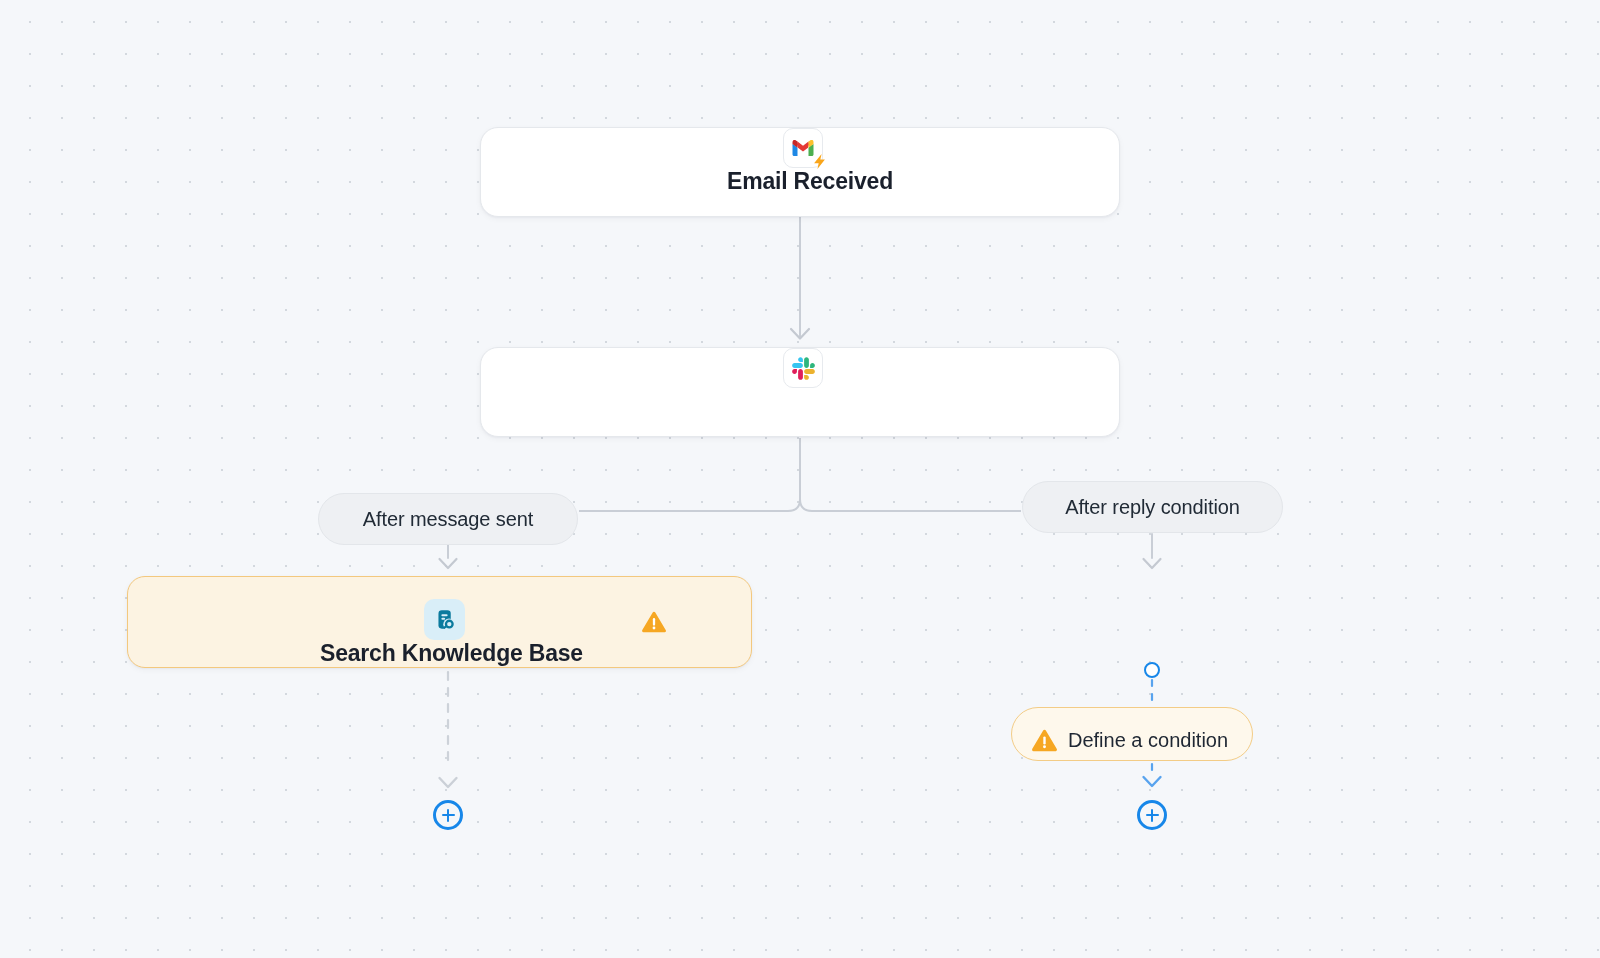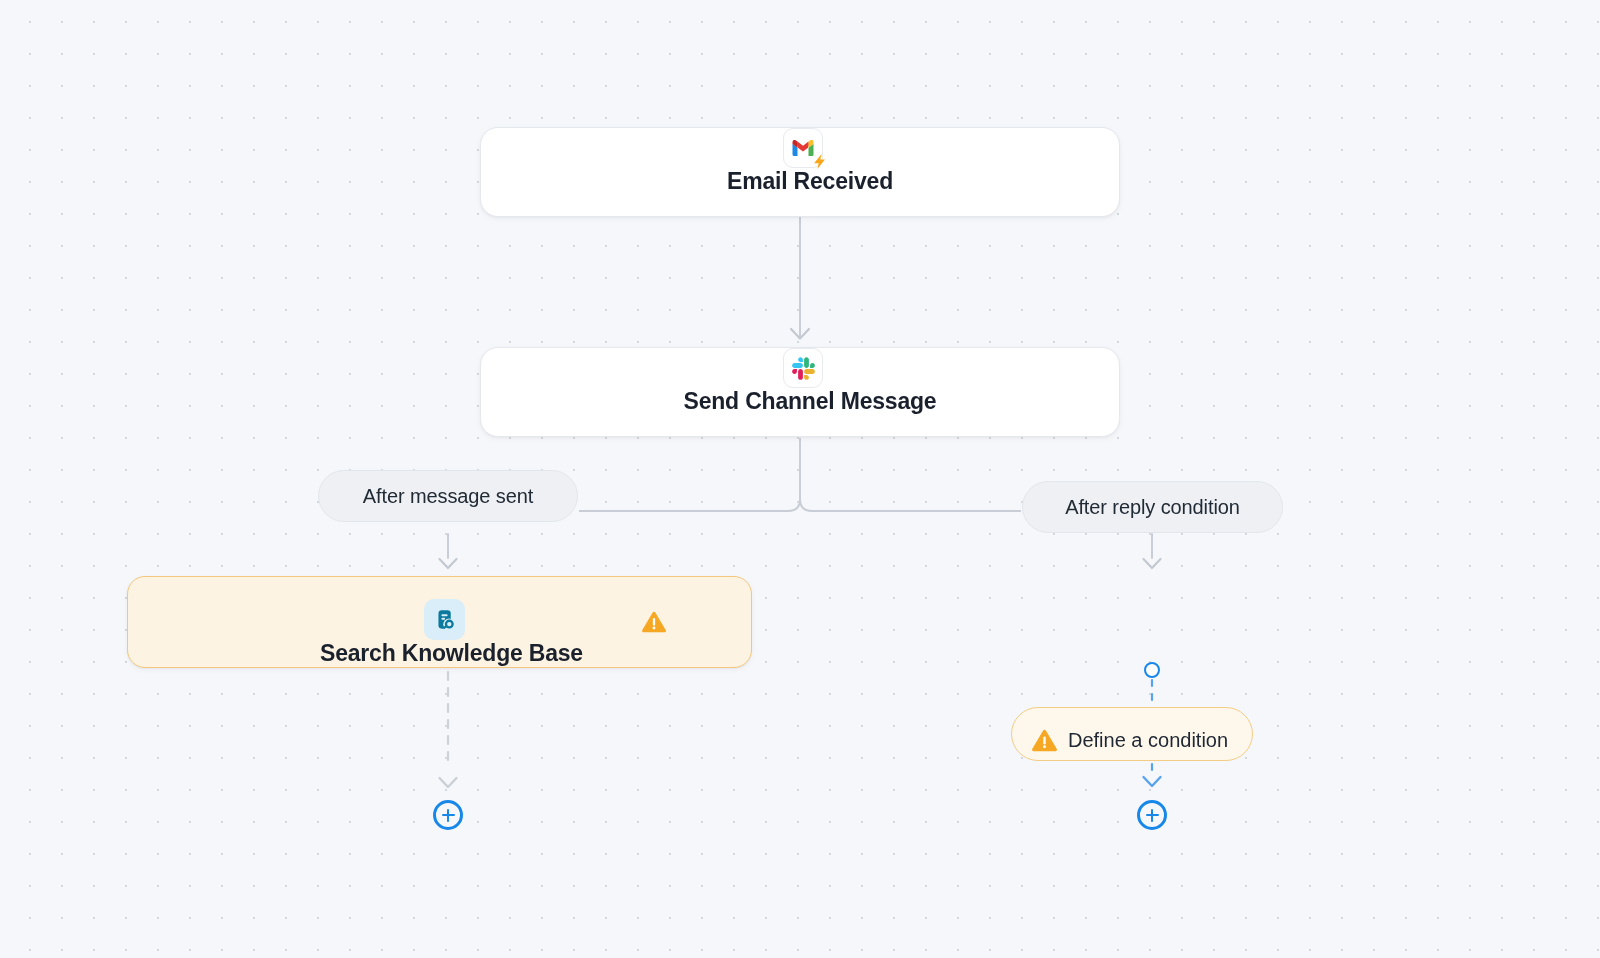--- a/index.html
+++ b/index.html
@@ -114,24 +114,23 @@
 
   <div class="node" style="left:480px;top:347px;width:640px;height:90px;padding-left:20px;">
     <div class="tile tile--app">
       <svg width="23" height="23" viewBox="0 0 127 127">
         <path fill="#E01E5A" d="M27.2 80c0 7.3-5.9 13.2-13.2 13.2C6.7 93.2.8 87.3.8 80c0-7.3 5.9-13.2 13.2-13.2h13.2V80zm6.6 0c0-7.3 5.9-13.2 13.2-13.2 7.3 0 13.2 5.9 13.2 13.2v33c0 7.3-5.9 13.2-13.2 13.2-7.3 0-13.2-5.9-13.2-13.2V80z"></path>
         <path fill="#36C5F0" d="M47 27.2c-7.3 0-13.2-5.9-13.2-13.2C33.8 6.7 39.7.8 47 .8c7.3 0 13.2 5.9 13.2 13.2v13.2H47zm0 6.6c7.3 0 13.2 5.9 13.2 13.2 0 7.3-5.9 13.2-13.2 13.2H14c-7.3 0-13.2-5.9-13.2-13.2 0-7.3 5.9-13.2 13.2-13.2h33z"></path>
         <path fill="#2EB67D" d="M99.9 47c0-7.3 5.9-13.2 13.2-13.2 7.3 0 13.2 5.9 13.2 13.2 0 7.3-5.9 13.2-13.2 13.2H99.9V47zm-6.6 0c0 7.3-5.9 13.2-13.2 13.2-7.3 0-13.2-5.9-13.2-13.2V14C66.9 6.7 72.8.8 80.1.8c7.3 0 13.2 5.9 13.2 13.2v33z"></path>
         <path fill="#ECB22E" d="M80.1 99.9c7.3 0 13.2 5.9 13.2 13.2 0 7.3-5.9 13.2-13.2 13.2-7.3 0-13.2-5.9-13.2-13.2V99.9h13.2zm0-6.6c-7.3 0-13.2-5.9-13.2-13.2 0-7.3 5.9-13.2 13.2-13.2h33c7.3 0 13.2 5.9 13.2 13.2 0 7.3-5.9 13.2-13.2 13.2h-33z"></path>
       </svg>
     </div>
-    <div class="node-title">Send Channel Message</div>
   </div>
 
-  <div class="pill" style="left:318px;top:470px;width:260px;height:52px;">After message sent</div>
+  <div class="pill" style="left:318px;top:493px;width:260px;height:52px;">After message sent</div>
   <div class="pill" style="left:1022px;top:481px;width:261px;height:52px;">After reply condition</div>
 
   <div class="node node--warn" style="left:127px;top:576px;width:625px;height:92px;padding-left:24px;justify-content:flex-end;">
     <div class="tile tile--kb">
       <svg width="25" height="25" viewBox="0 0 24 24">
         <rect x="6.2" y="3.2" width="11.8" height="17.6" rx="3.2" fill="#0B7A9E"></rect>
         <rect x="9" y="7" width="6" height="1.9" rx="0.95" fill="#D9EEF8"></rect>
         <rect x="9" y="10.3" width="3.6" height="1.9" rx="0.95" fill="#D9EEF8"></rect>
         <circle cx="16.4" cy="16.6" r="5.6" fill="#D9EEF8"></circle>
         <circle cx="16.6" cy="16.4" r="3.2" fill="none" stroke="#0B7A9E" stroke-width="2.2"></circle>

